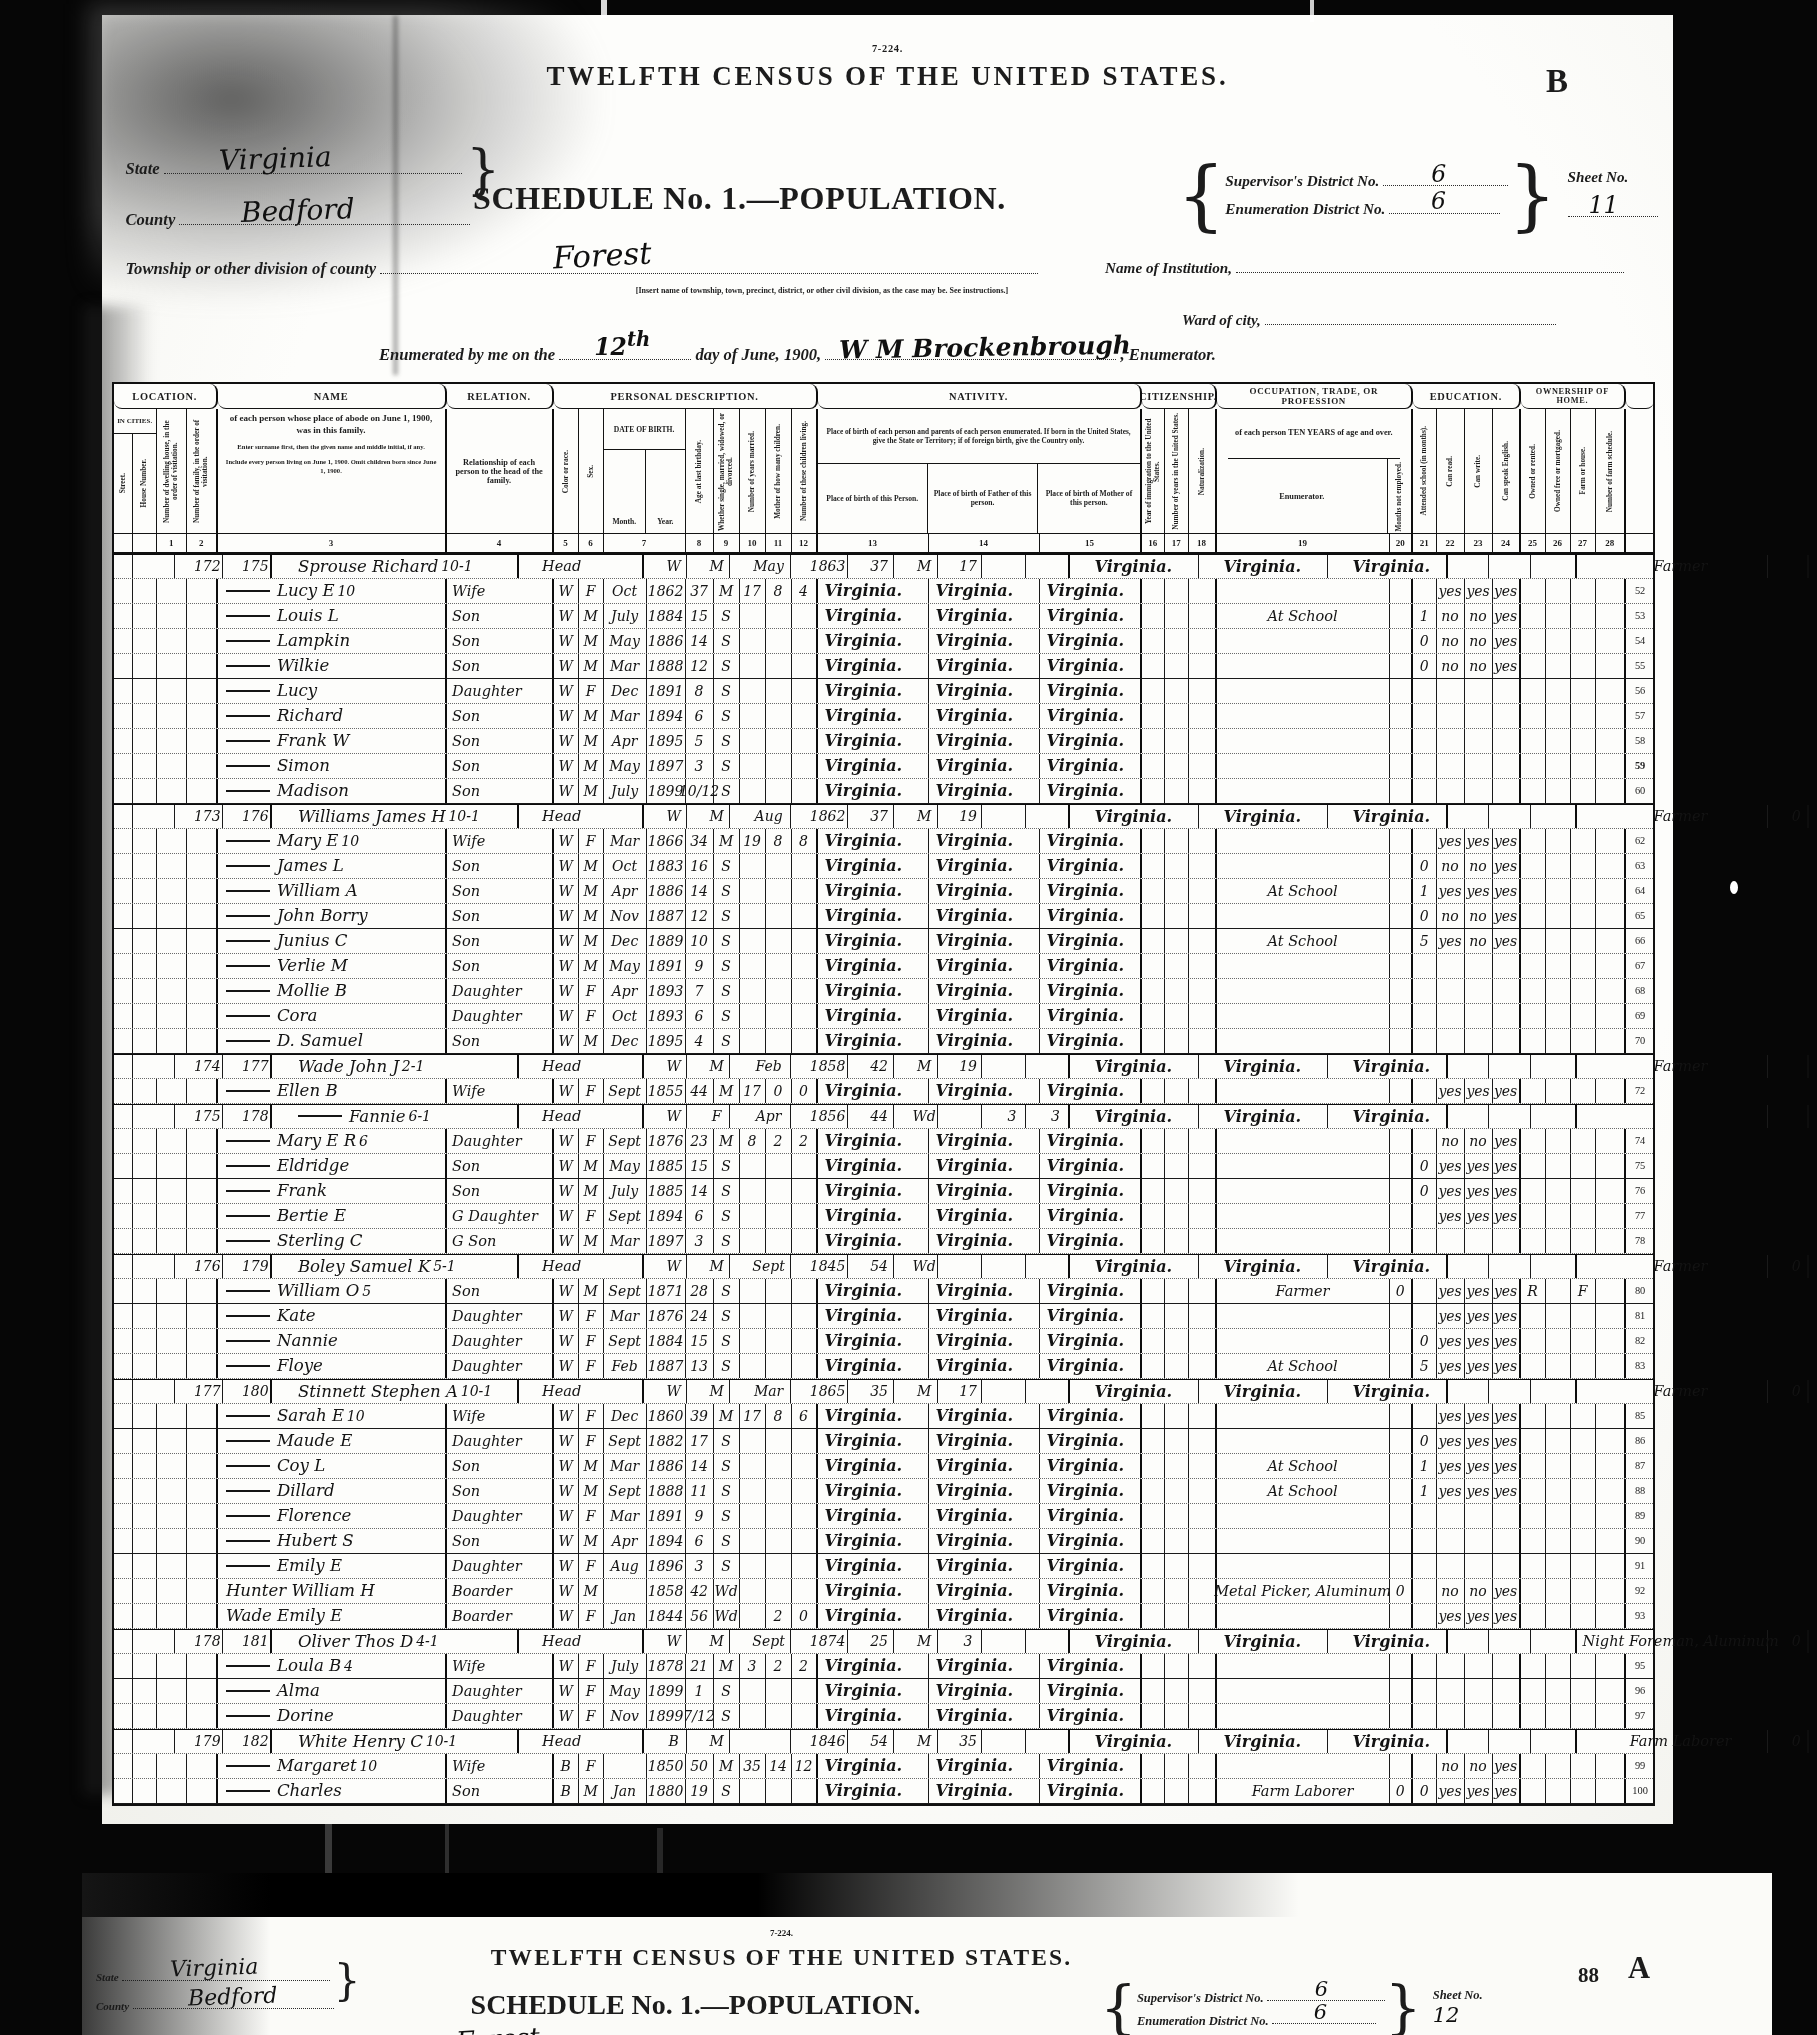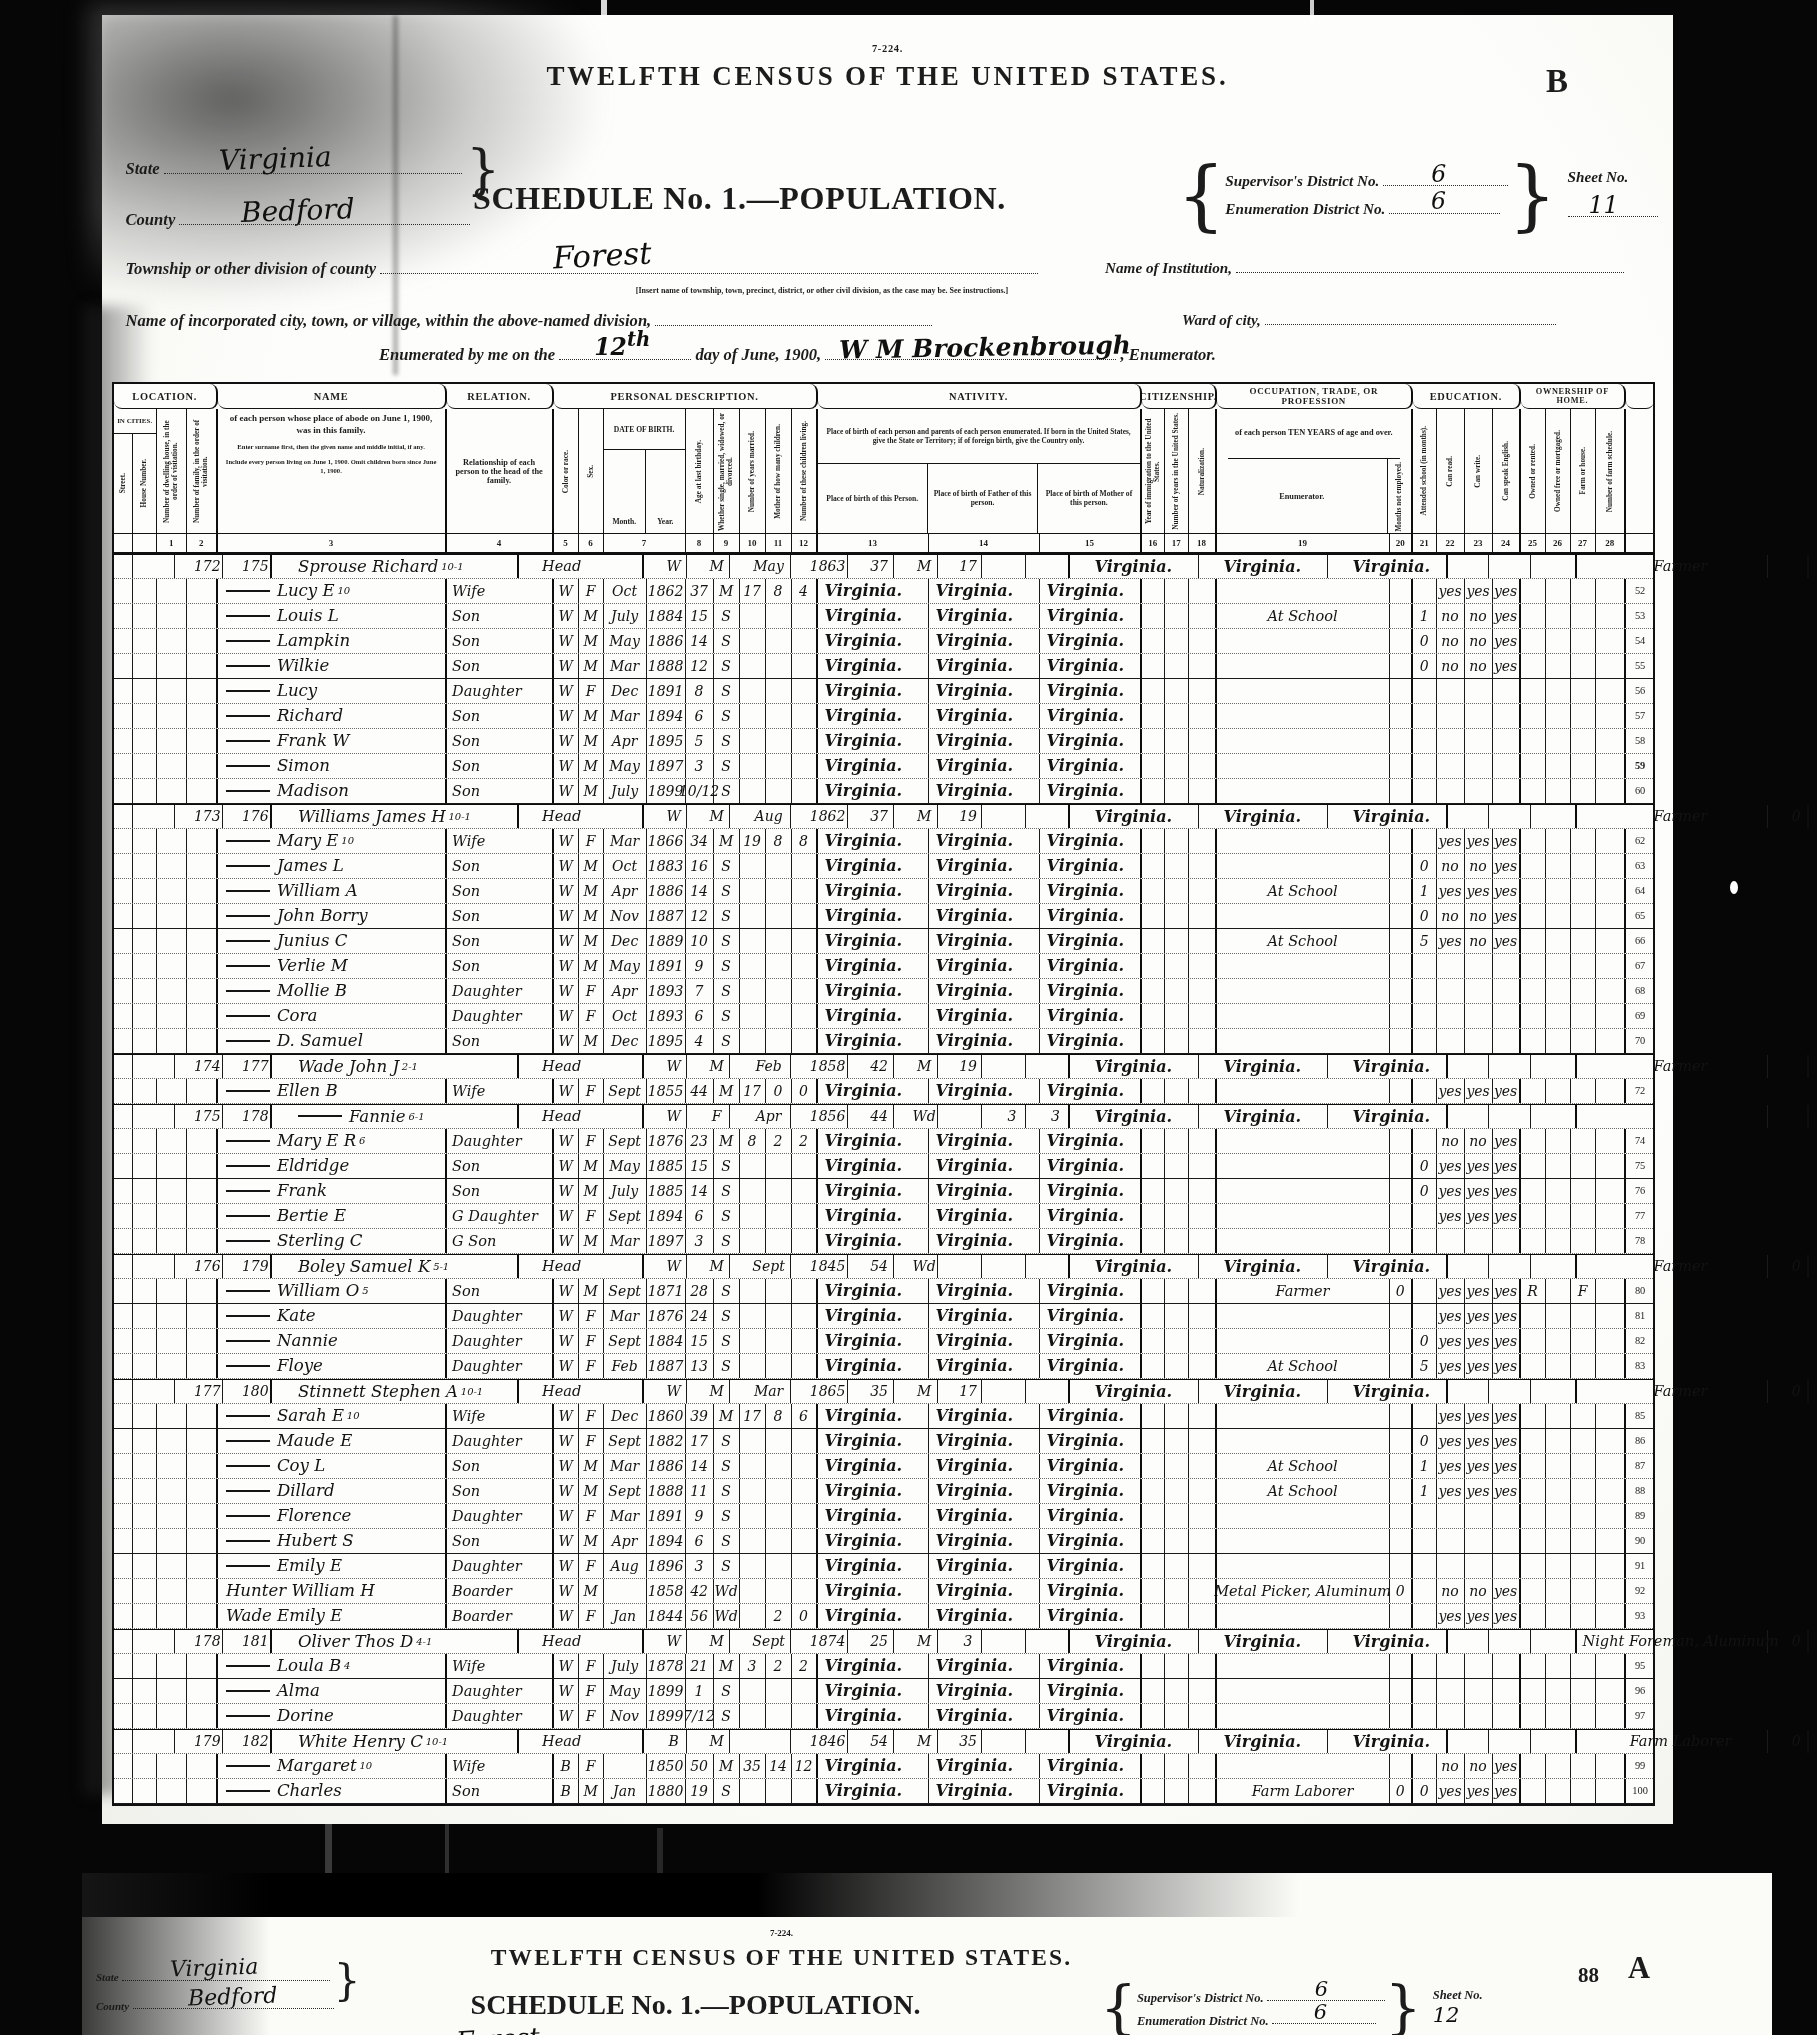--- a/index.html
+++ b/index.html
@@ -91,21 +91,21 @@
   .cell{border-right:1.4px solid #1a1a1a;box-sizing:border-box;display:flex;align-items:center;justify-content:center;
         overflow:visible;white-space:nowrap;}
   .hw{font-family:"DejaVu Serif",serif;font-style:italic;color:#131313;}
   .hw.sm{font-size:14px;}
   .hw.med{font-size:14.5px;justify-content:flex-start;padding-left:5.5px;}
   .hw.name{font-size:16.6px;justify-content:flex-start;padding-left:8.3px;}
   .hw.pob{font-size:16px;font-weight:bold;justify-content:flex-start;padding-left:7px;}
   .hw.occ{font-size:14.5px;}
   .lineno{font-family:"Liberation Serif",serif;font-size:10.4px;color:#222;}
   .ditto{display:inline-block;width:44px;border-top:2.1px solid #141414;margin-right:7px;vertical-align:4.2px;}
-  .supnote{font-size:10px;vertical-align:super;margin-left:2.8px;text-align:right;}
+  .supnote{font-size:14px;vertical-align:super;margin-left:2.8px;text-align:right;}
   
   .p2formno{position:absolute;left:0;right:291px;top:55px;text-align:center;font-weight:bold;font-size:9px;}
   .p2title{position:absolute;left:0;right:291px;top:71px;text-align:center;font-weight:bold;font-size:23.5px;letter-spacing:2.1px;}
   .p2cornerA{position:absolute;right:122px;top:78px;font-weight:bold;font-size:30.5px;}
   .p2stamp{position:absolute;right:173px;top:90px;font-weight:bold;font-size:21px;}
   .p2schedule{position:absolute;left:229px;top:116px;width:769px;text-align:center;font-weight:bold;font-size:28px;}
   .p2dist{position:absolute;left:1018px;top:109px;display:flex;align-items:center;}
   .p2dist .distrow{font-size:12.5px;margin:5.5px 0;}
   .p2left{position:absolute;left:14px;top:83px;font-size:14px;}
   .p2left .line{margin:11px 0;white-space:nowrap;}
@@ -171,24 +171,20 @@
       <span class="fill" style="width:658px;">
         <span class="hwv" style="left:173px;bottom:0;font-size:30.5px;transform:rotate(-3deg);">Forest</span>
       </span>
     </div>
     <div class="townhint">[Insert name of township, town, precinct, district, or other civil division, as the case may be.  See instructions.]</div>
     <div class="instline">
       <span class="lbl">Name of Institution,</span>
       <span class="fill" style="width:388px;"></span>
     </div>
 
-    <div class="incline">
-      <span class="lbl">Name of incorporated city, town, or village, within the above-named division,</span>
-      <span class="fill" style="width:277px;"></span>
-    </div>
     <div class="wardline">
       <span class="lbl">Ward of city,</span>
       <span class="fill" style="width:291px;"></span>
     </div>
 
     <div class="enumline">
       <span>Enumerated by me on the</span>
       <span class="fill" style="width:132px;">
         <span class="hwv" style="left:35px;bottom:-1.4px;font-size:23.5px;"><span>12</span><sup>th</sup></span>
       </span>

